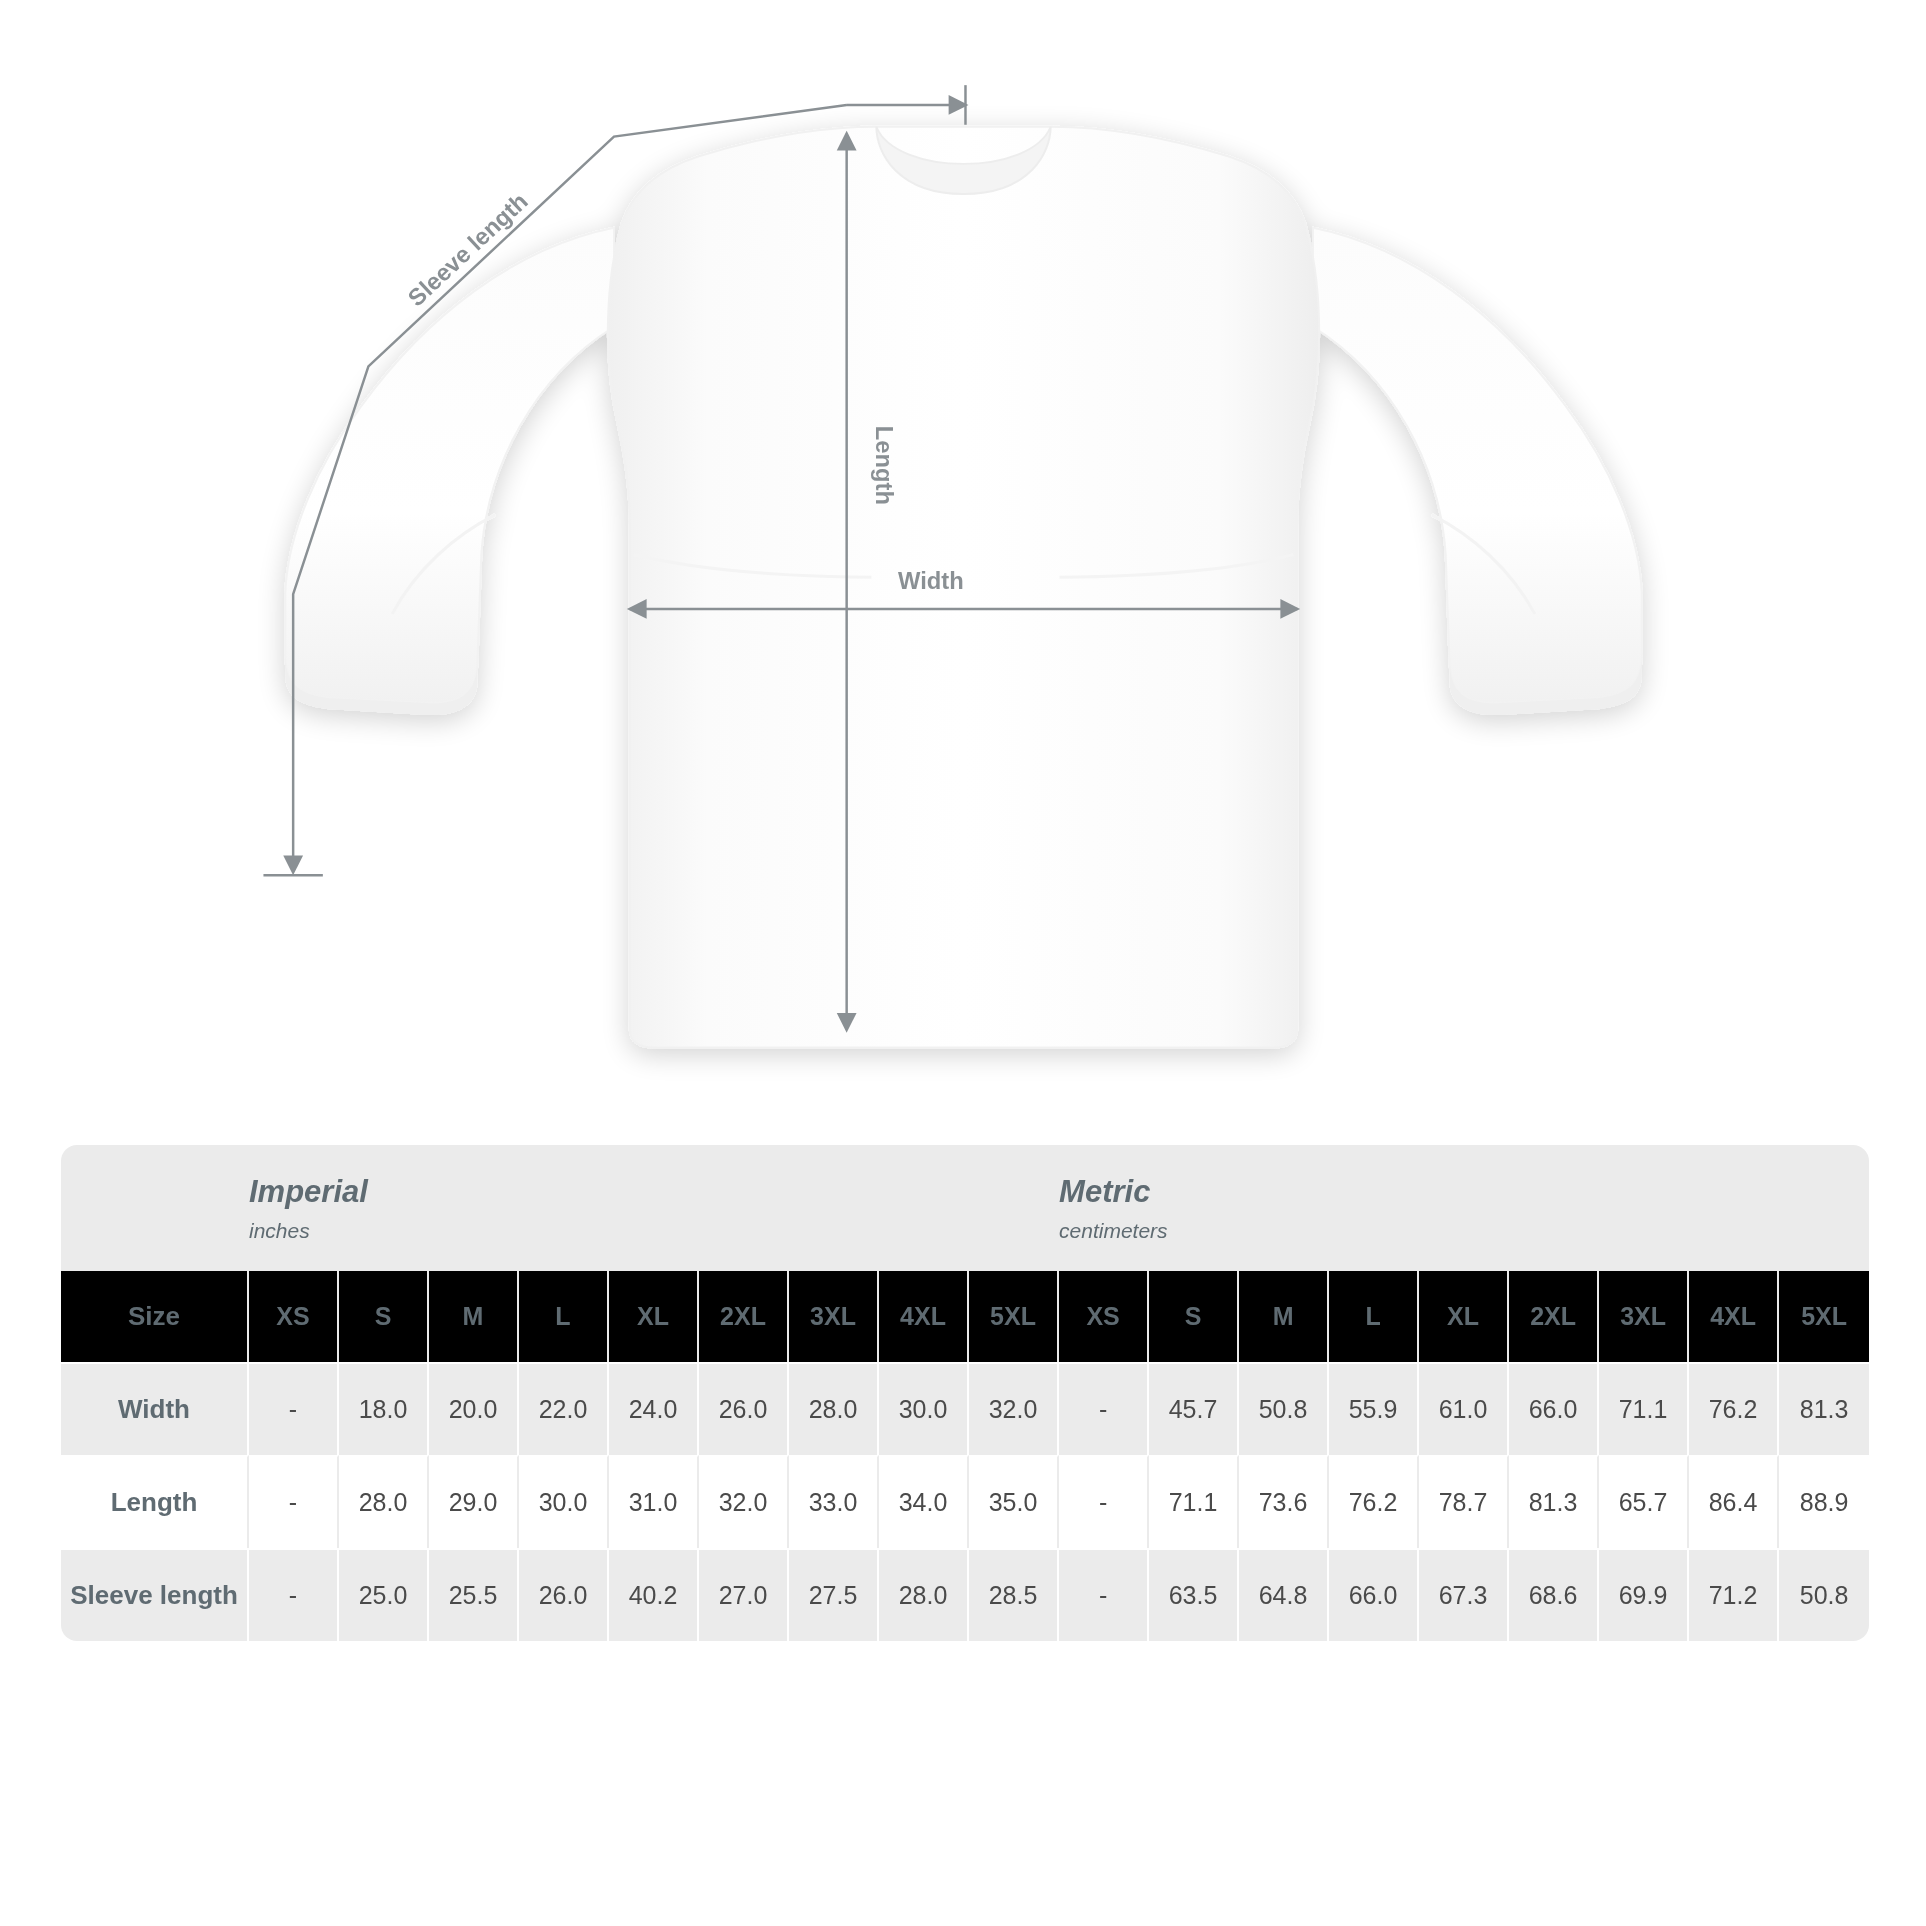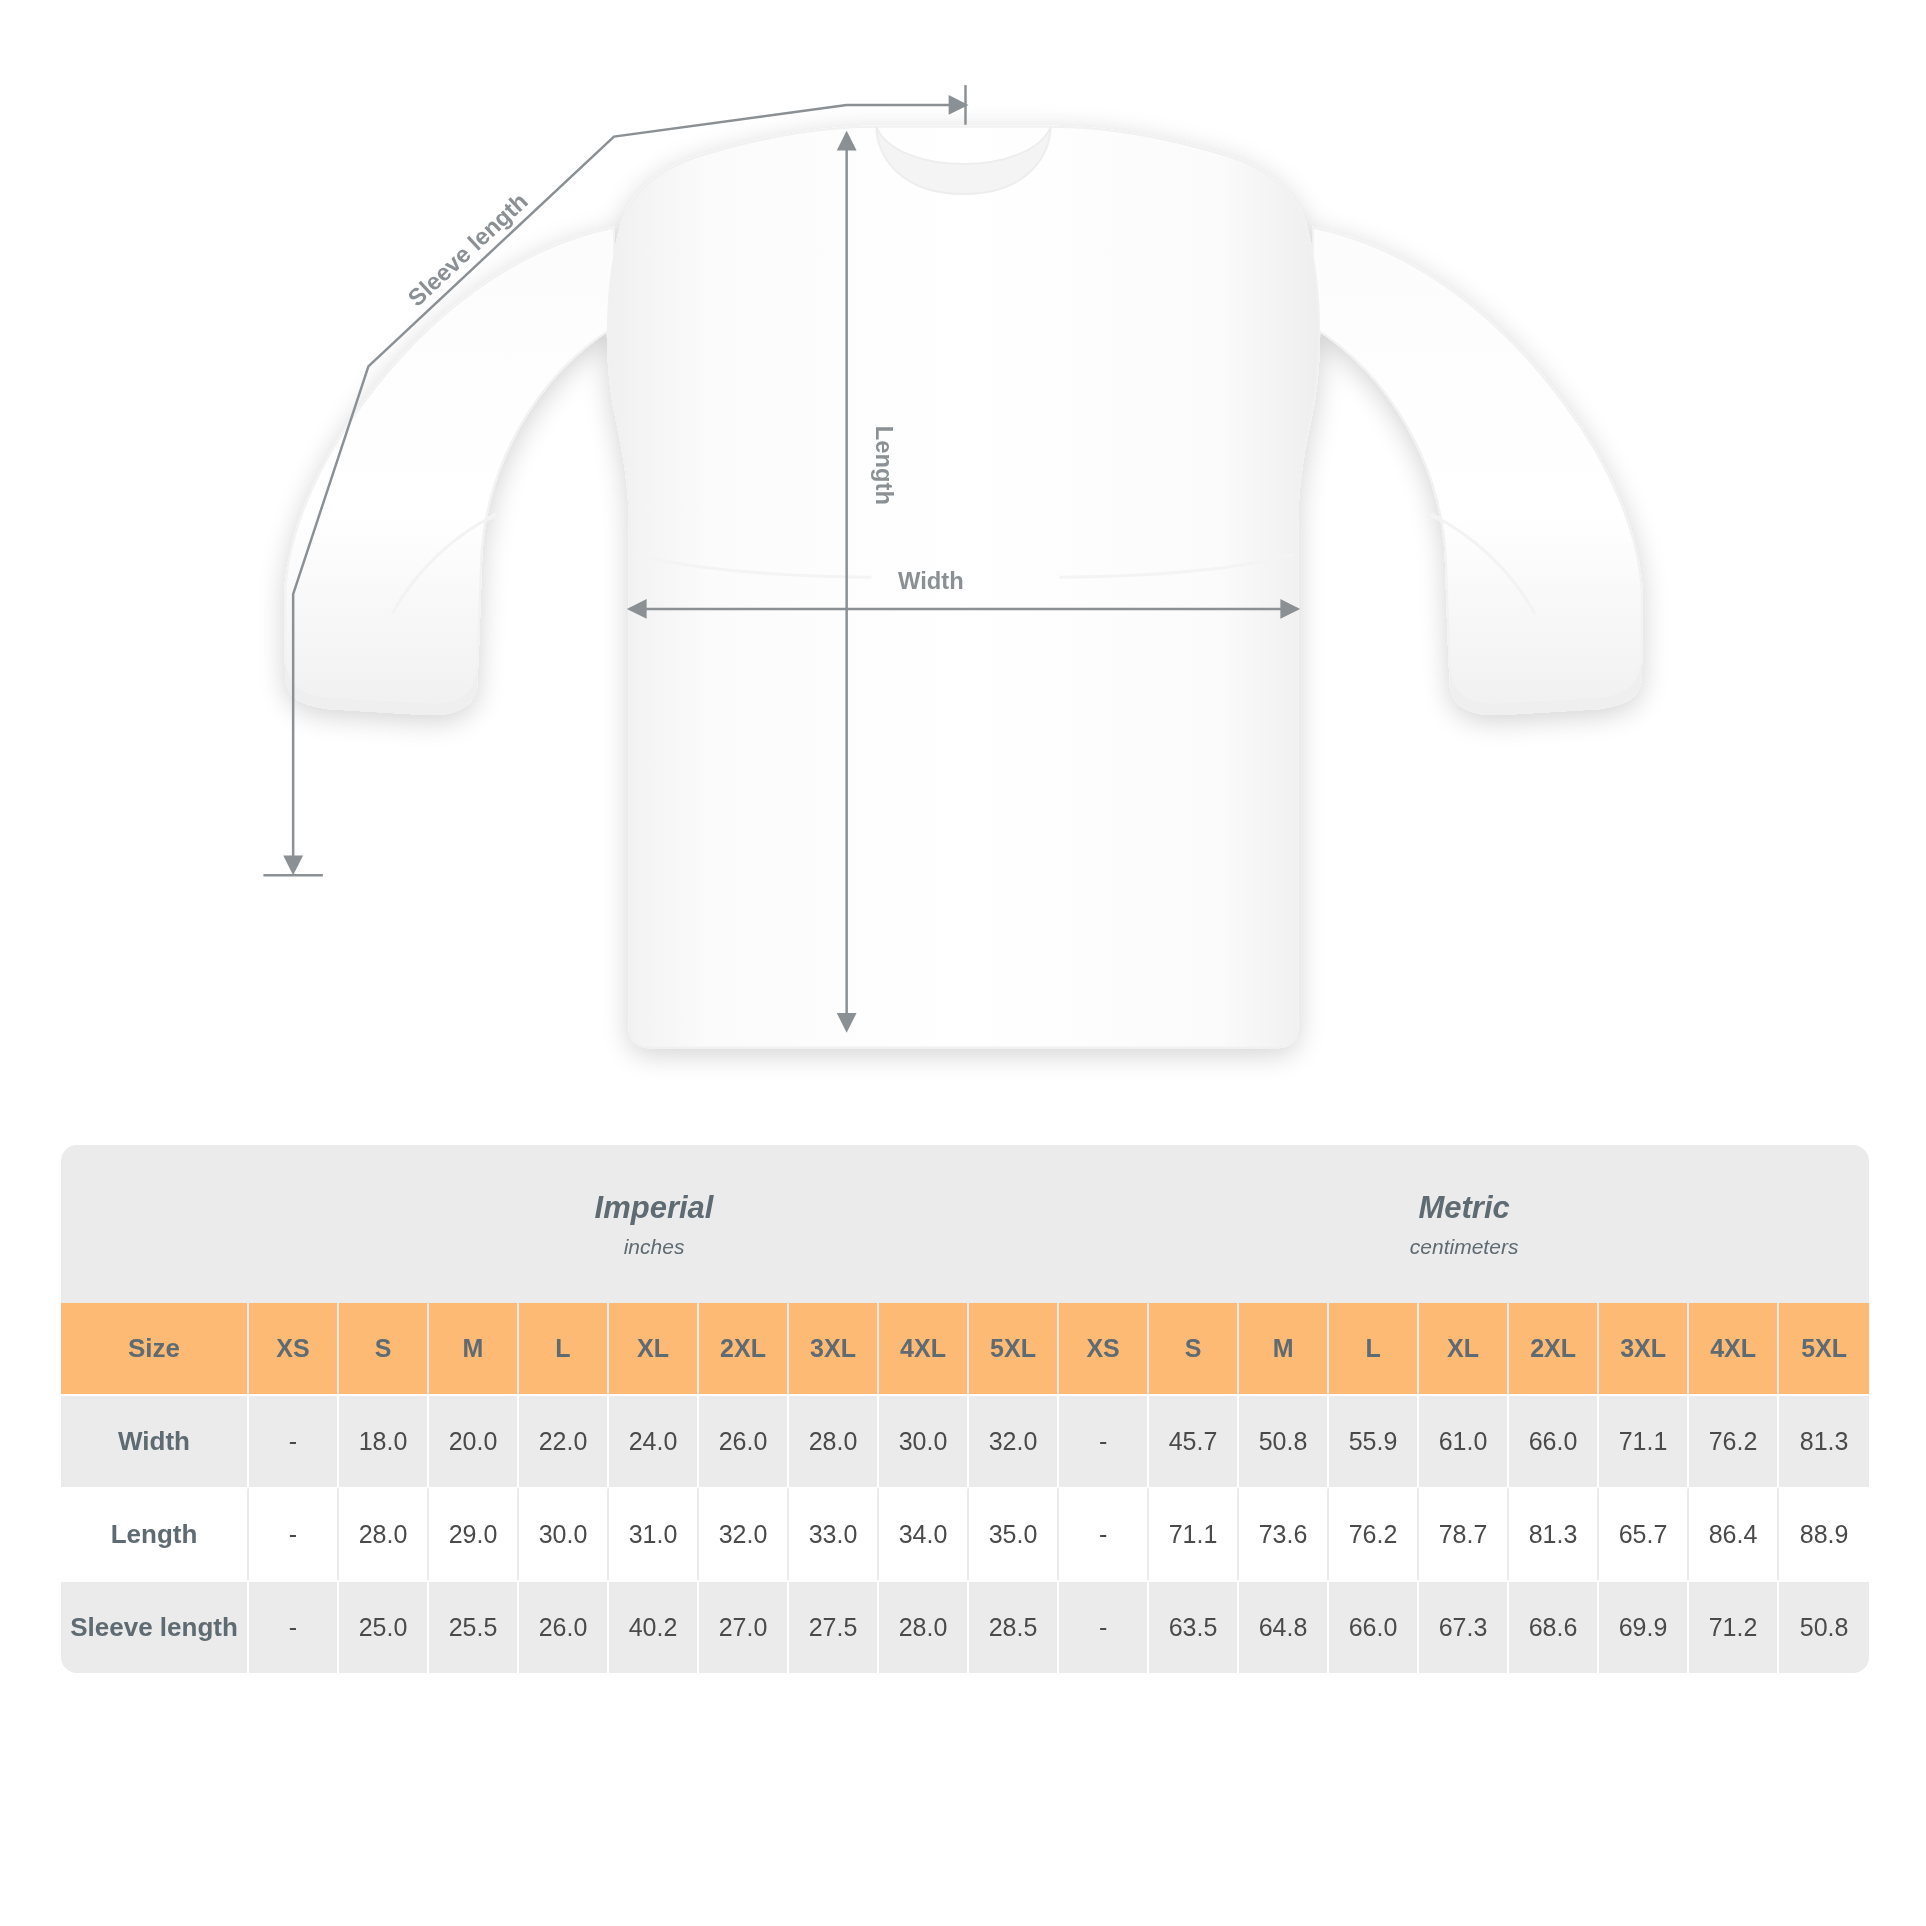--- a/index.html
+++ b/index.html
@@ -58,22 +58,21 @@
     table-layout: fixed;
   }
   table.size-table td, table.size-table th {
     padding: 0;
     margin: 0;
   }
 
   
   .unit-cell {
     background: #ebebeb;
-    height: 158px;
-    text-align: center;
+    height: 126px;
     vertical-align: middle;
   }
   .unit-cell.last {
     border-top-right-radius: 16px;
     margin-top: 33px;
   }
   .unit-name {
     font-size: 31px;
     font-weight: bold;
     font-style: italic;
@@ -85,21 +84,21 @@
     color: #5f6b72;
     margin-top: 9px;
   }
   .corner-cell {
     background: #ebebeb;
     border-top-left-radius: 16px;
   }
 
   
   tr.size-row td {
-    background: #fdba74;
+    background: #000000;
     height: 91px;
     text-align: center;
     vertical-align: middle;
     font-size: 25px;
     font-weight: bold;
     color: #5f6b72;
     border-right: 2px solid #ebebeb;
   }
   tr.size-row td:last-child { border-right: none; }
   tr.size-row td.rowlabel {

